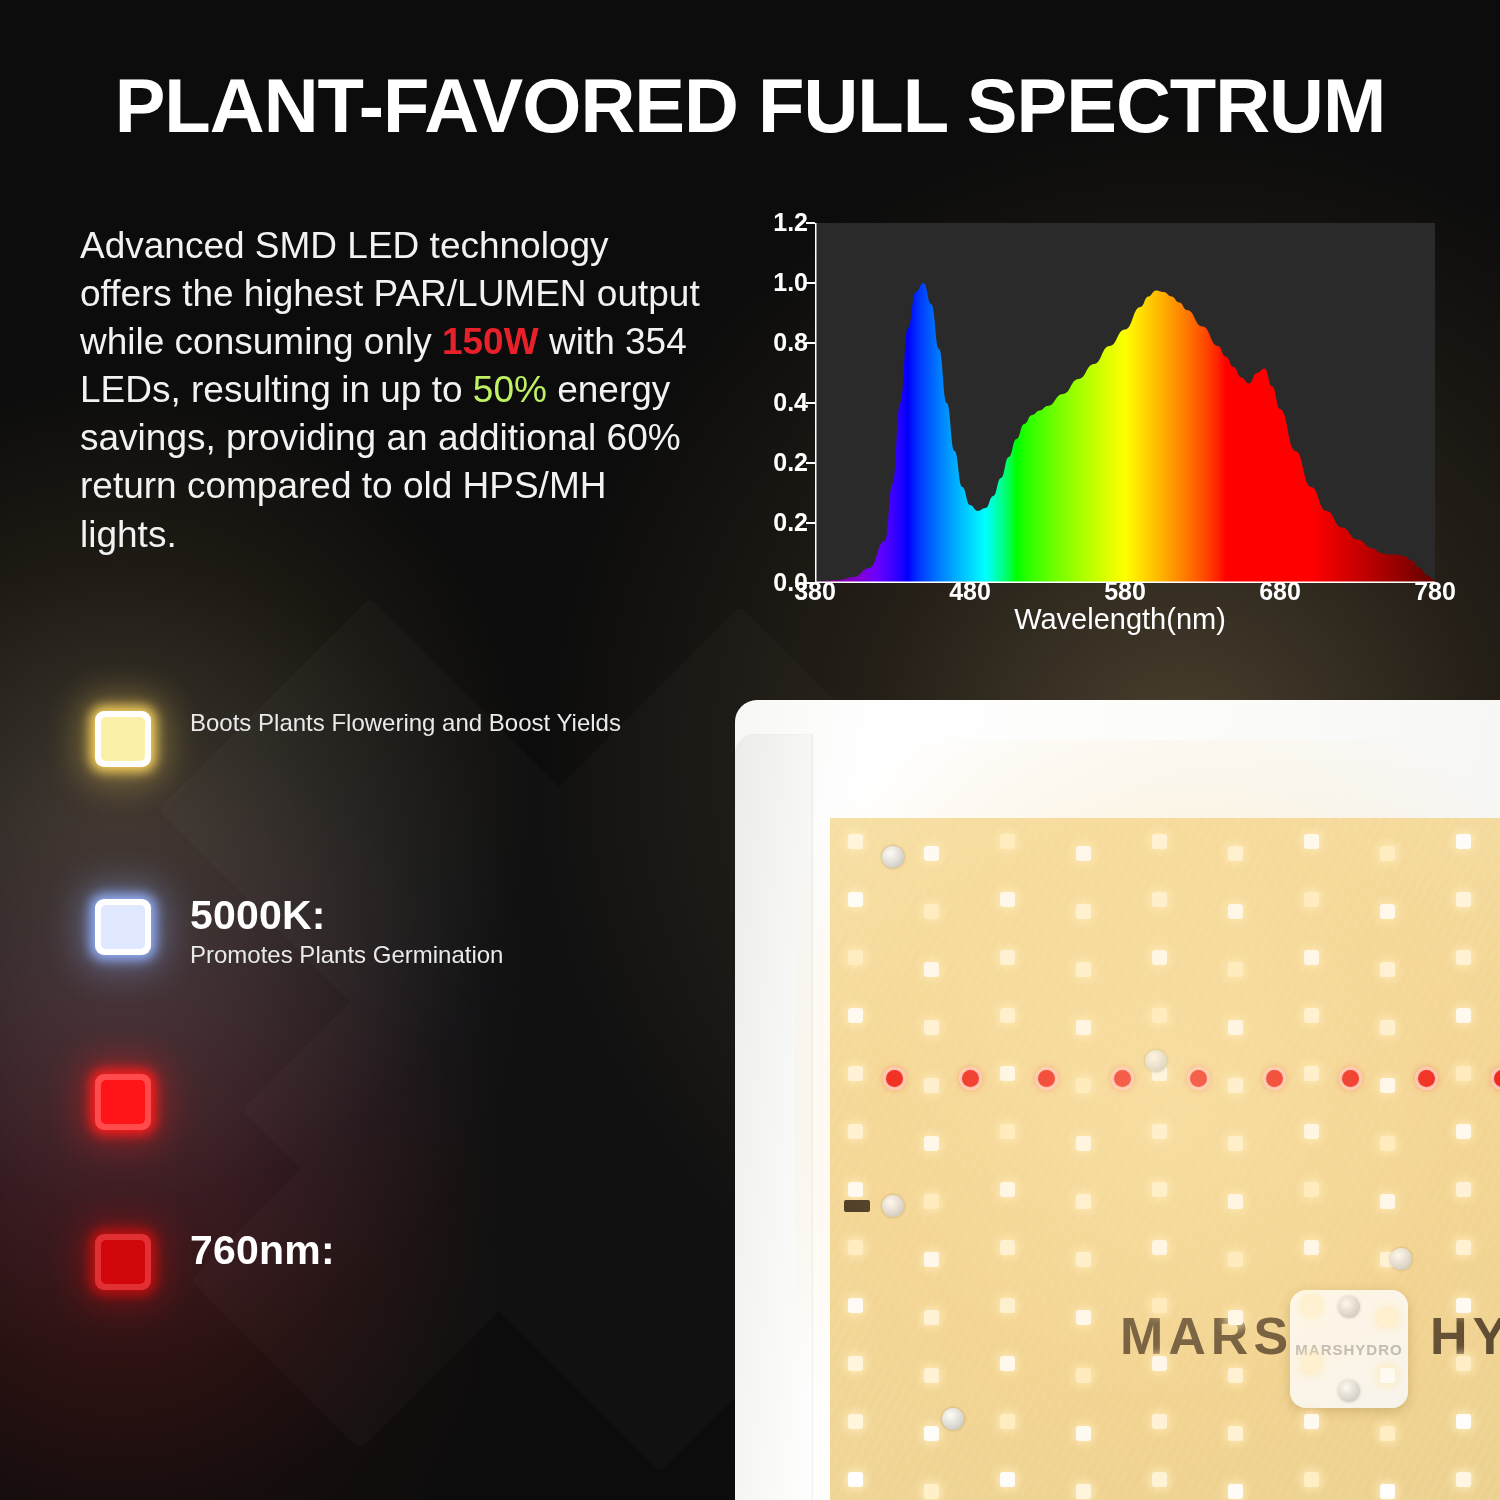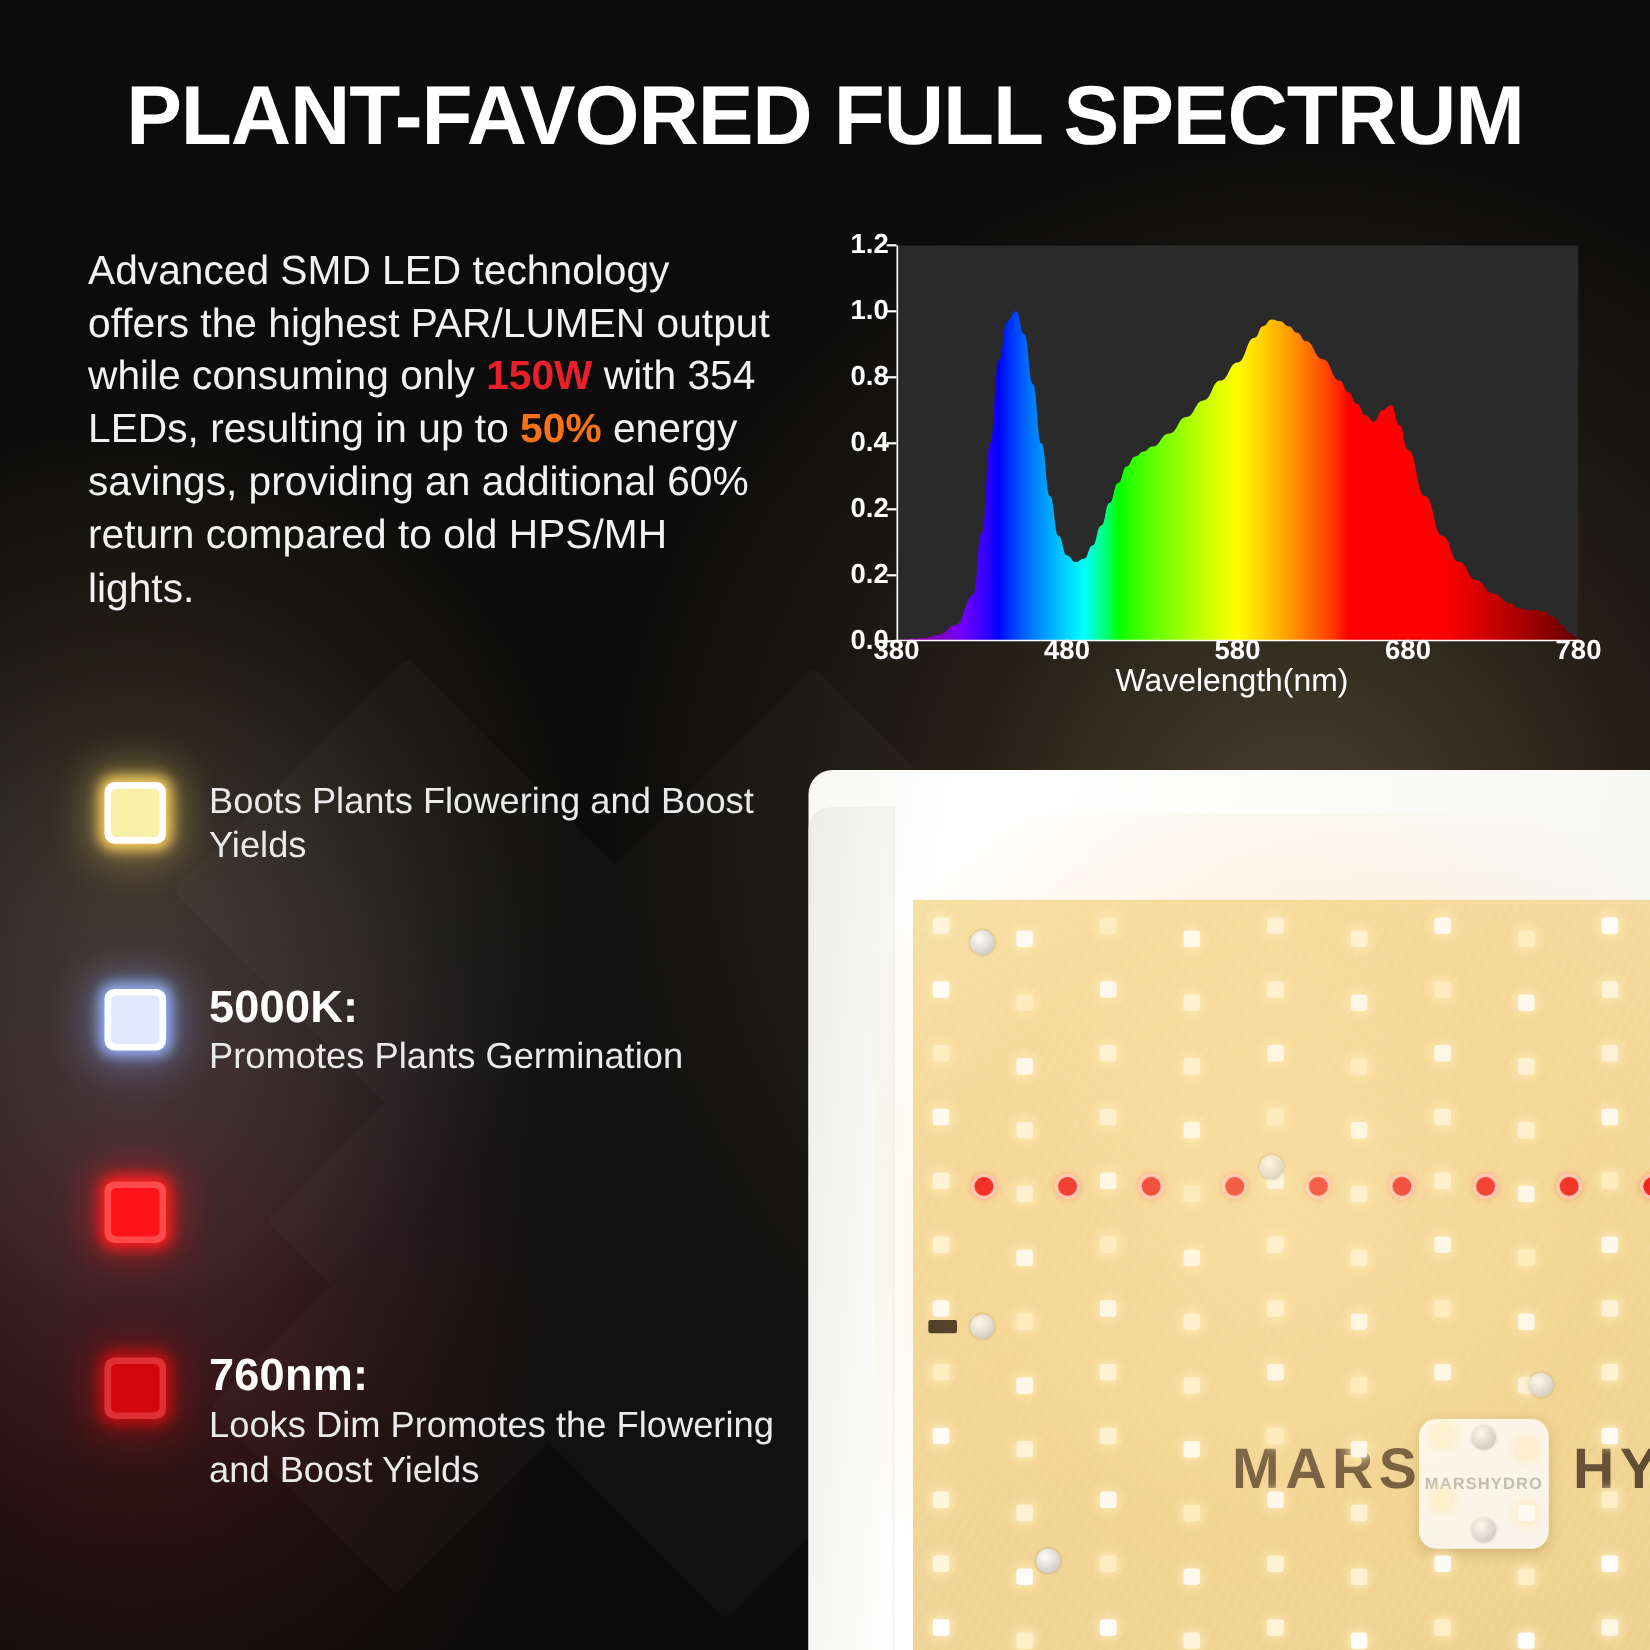--- a/index.html
+++ b/index.html
@@ -42,21 +42,21 @@
     font-family:"Liberation Sans", sans-serif;
   }
 
   
   .copy {
     position:absolute; left:80px; top:222px; width:630px;
     color:#f2f2f2; font-size:37px; line-height:1.30;
     font-family:"Liberation Sans", sans-serif;
   }
   .hl-red   { color:#e8202a; font-weight:bold; }
-  .hl-green { color:#f97316; font-weight:bold; }
+  .hl-green { color:#bef264; font-weight:normal; }
 
   
   .chart-wrap { position:absolute; left:775px; top:205px; width:690px; height:440px; }
   .chart-title {
     position:absolute; left:60px; top:18px;
     color:#fff; font-size:30px; font-weight:500;
   }
   .plot { position:absolute; left:40px; top:18px; width:620px; height:360px; }
   .plot svg { display:block; width:100%; height:100%; }
   .ylab {
@@ -82,21 +82,21 @@
   }
   .led-chip .core {
     position:absolute; inset:6px; border-radius:5px;
   }
   .led-text { margin-left:110px; }
   .led-title {
     color:#fff; font-size:41px; font-weight:bold;
     line-height:1.08; letter-spacing:.2px;
   }
   .led-desc {
-    color:#eaeaea; font-size:33px; line-height:1.22;
+    color:#eaeaea; font-size:24px; line-height:1.22;
     margin-top:3px; font-weight:400;
   }
 
   
   .panel { position:absolute; left:735px; top:700px; width:820px; height:820px; }
   .panel-frame {
     position:absolute; left:0; top:0; width:790px; height:820px;
     background:linear-gradient(100deg,#f7f7f5 0%,#ffffff 16%,#fbfbf9 55%,#f4f4f2 100%);
     border-radius:22px 10px 0 0;
   }
@@ -326,21 +326,20 @@
         </div>
         <div class="led-text">
         </div>
       </div>
       <div class="led-item" style="top: 1228px;">
         <div class="led-chip" style="background: rgb(224, 48, 52); box-shadow: rgba(200, 16, 16, 0.34) 0px 0px 34px 16px, rgba(200, 16, 16, 0.9) 0px 0px 12px 5px;">
           <div class="core" style="background: rgb(210, 7, 11);"></div>
         </div>
         <div class="led-text">
           <div class="led-title">760nm:</div>
-          <div class="led-desc">Looks Dim Promotes the Flowering and Boost Yields</div>
         </div>
       </div>
     </div>
 
   <div class="panel">
     <div class="panel-frame"></div>
     <div class="panel-side"></div>
     <div class="panel-board" id="board">
       <div class="brand-mark" id="brand-left" style="left: 290px; top: 488px;">MARS</div>
       <div class="brand-mark" id="brand-right" style="left: 600px; top: 488px;">HY</div>

